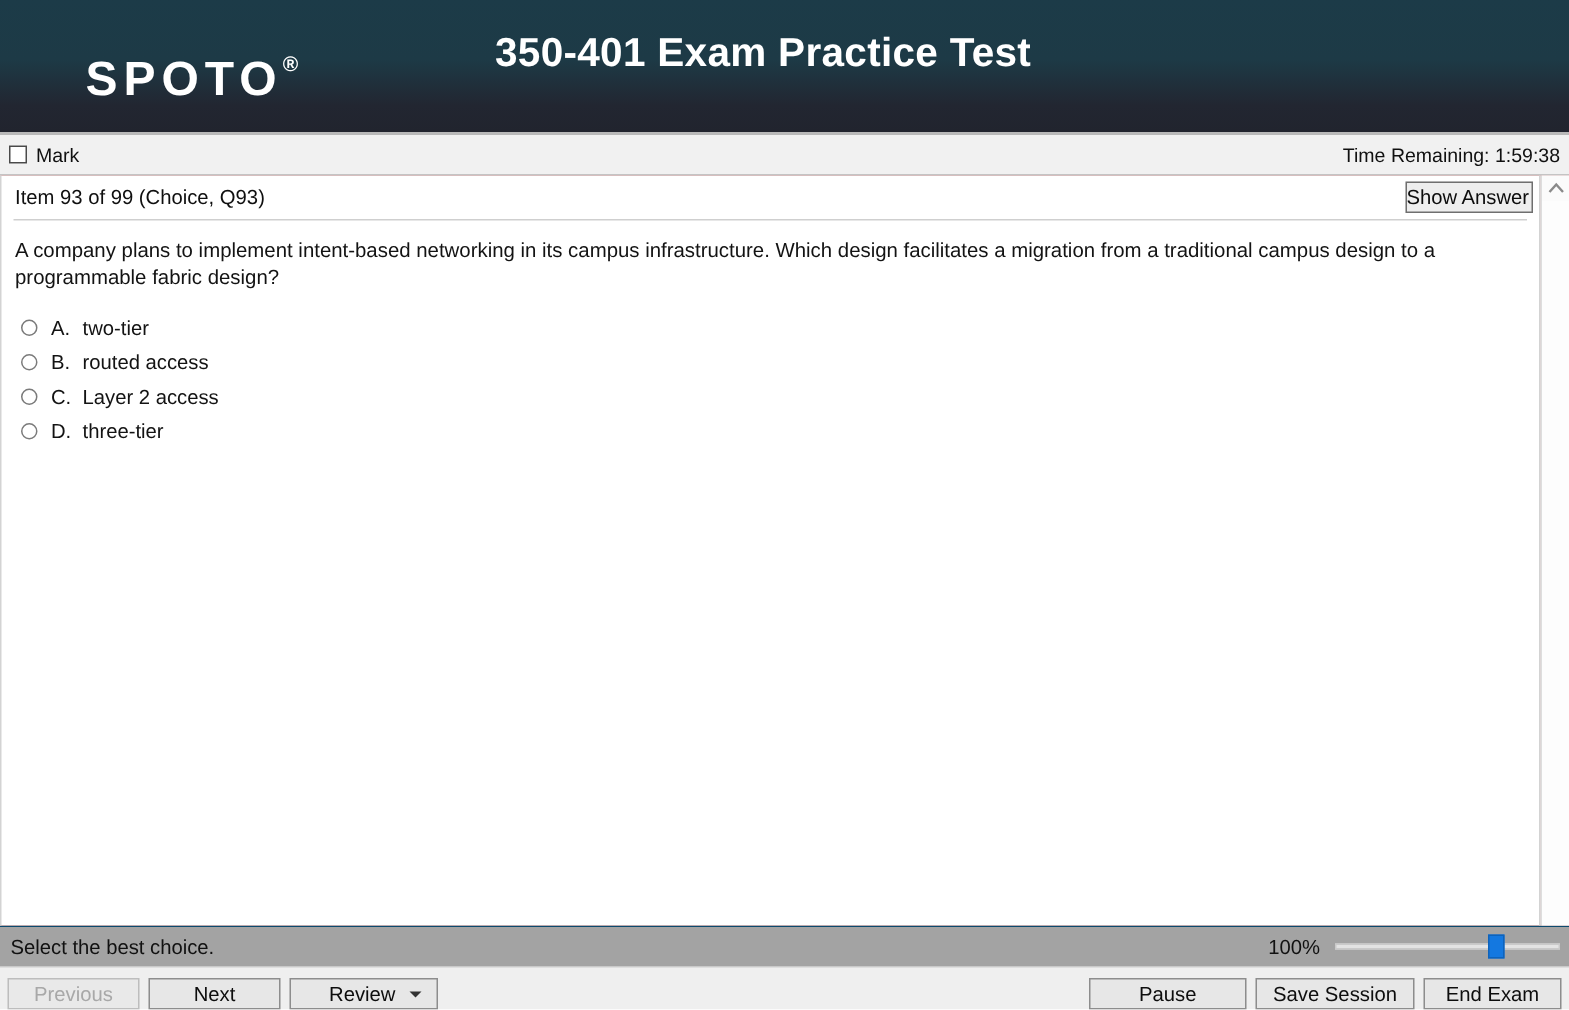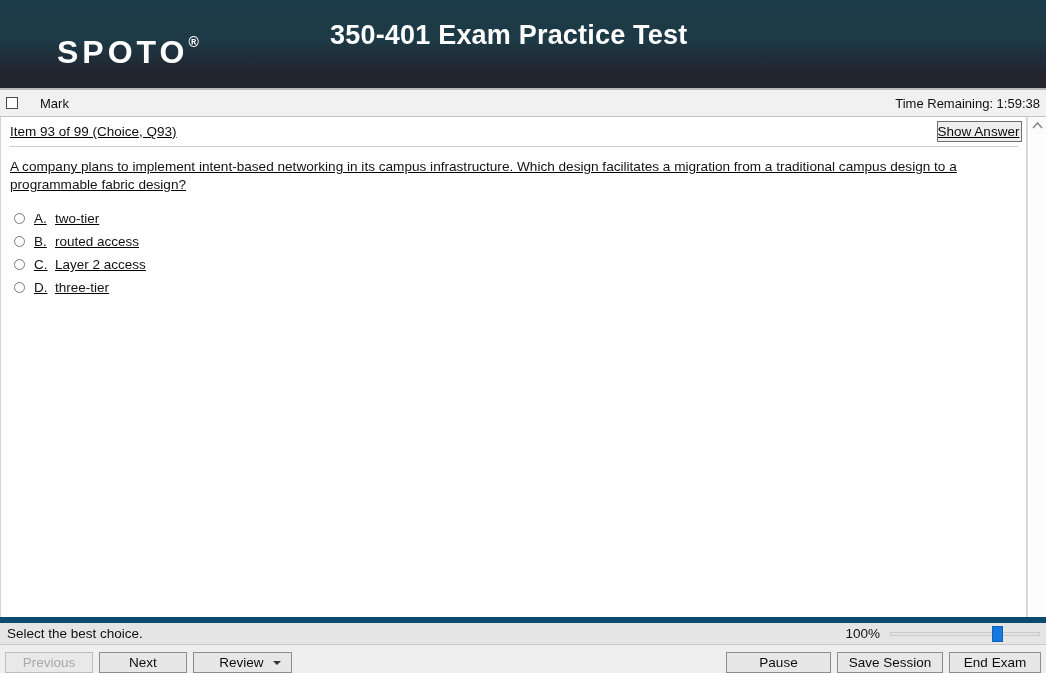--- a/index.html
+++ b/index.html
@@ -73,21 +73,21 @@
     align-items: center;
     justify-content: space-between;
     padding: 0 4px 0 6px;
     box-sizing: border-box;
     font-size: 13px;
     color: #141414;
   }
   .mark-group {
     display: flex;
     align-items: center;
-    gap: 22px;
+    gap: 6px;
     cursor: default;
   }
   .checkbox {
     width: 12px;
     height: 12px;
     border: 1px solid #4a4a4a;
     background: #ffffff;
     box-sizing: border-box;
     display: inline-block;
   }
@@ -95,21 +95,20 @@
   .timer { font-size: 13px; color: #101010; padding-right: 2px; }
 
   
   .panel {
     flex: 1 1 auto;
     display: flex;
     flex-direction: row;
     min-height: 0;
     background: #7f1d1d;
     position: relative;
-    text-decoration: underline;
   }
   .panel-inner {
     flex: 1 1 auto;
     min-width: 0;
     position: relative;
     background: #ffffff;
     border-left: 1px solid #d3d3d3;
     border-right: 1px solid #d3d3d3;
     box-sizing: border-box;
     overflow: hidden;
@@ -215,22 +214,22 @@
   .vscroll-track {
     flex: 1 1 auto;
     width: 19px;
     background: #fdfdfd;
   }
 
   
   .statusbar {
     flex: 0 0 28px;
     height: 28px;
-    background: #e5e5e5;
-    border-top: 6px solid #0c4a6e;
+    background: #a3a3a3;
+    border-top: 1px solid #0c4a6e;
     border-bottom: 1px solid #c9c9c9;
     display: flex;
     align-items: center;
     justify-content: space-between;
     padding: 0 6px 0 7px;
     box-sizing: border-box;
   }
   .status-text {
     font-size: 13.5px;
     color: #111111;

